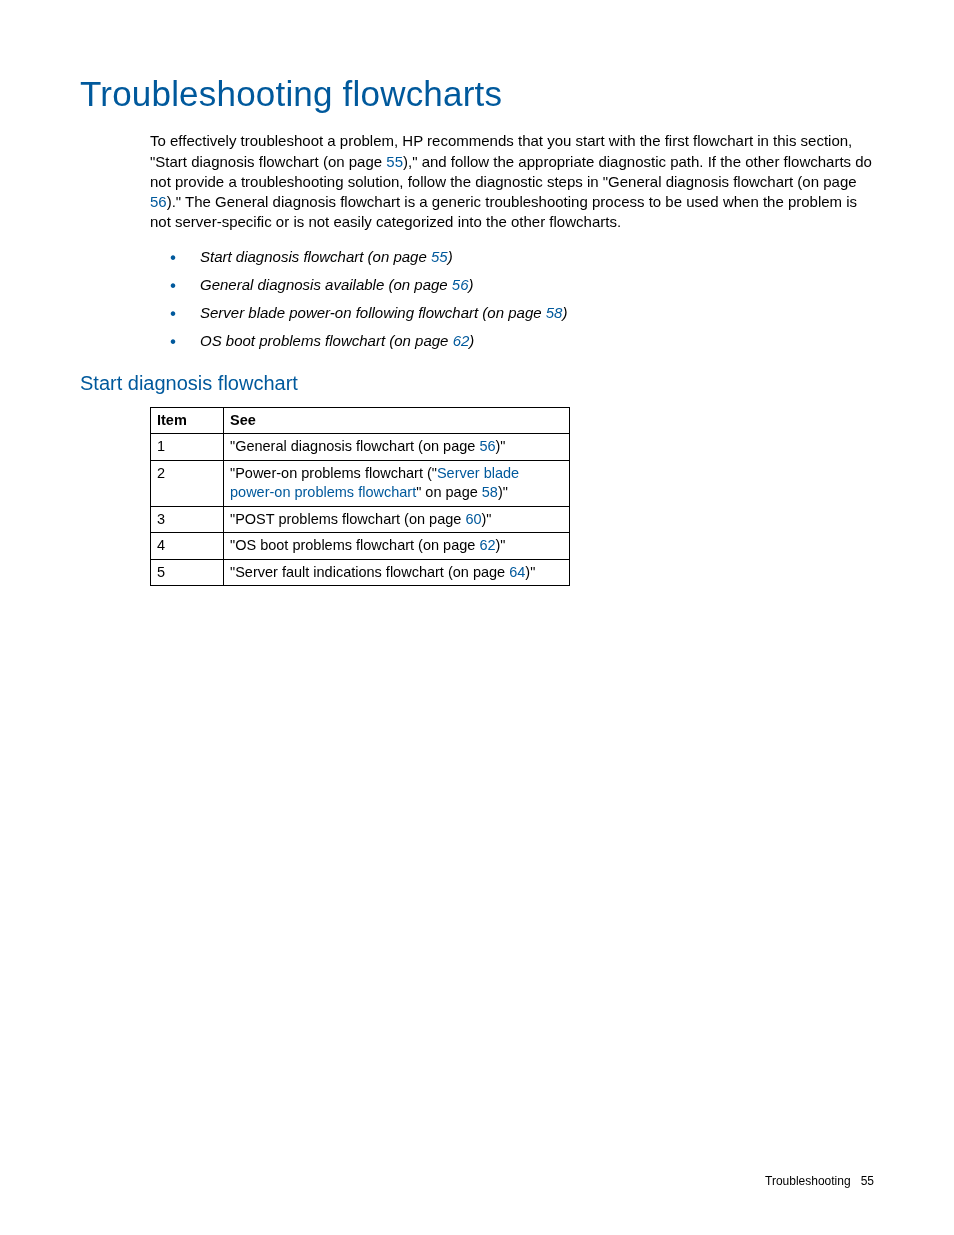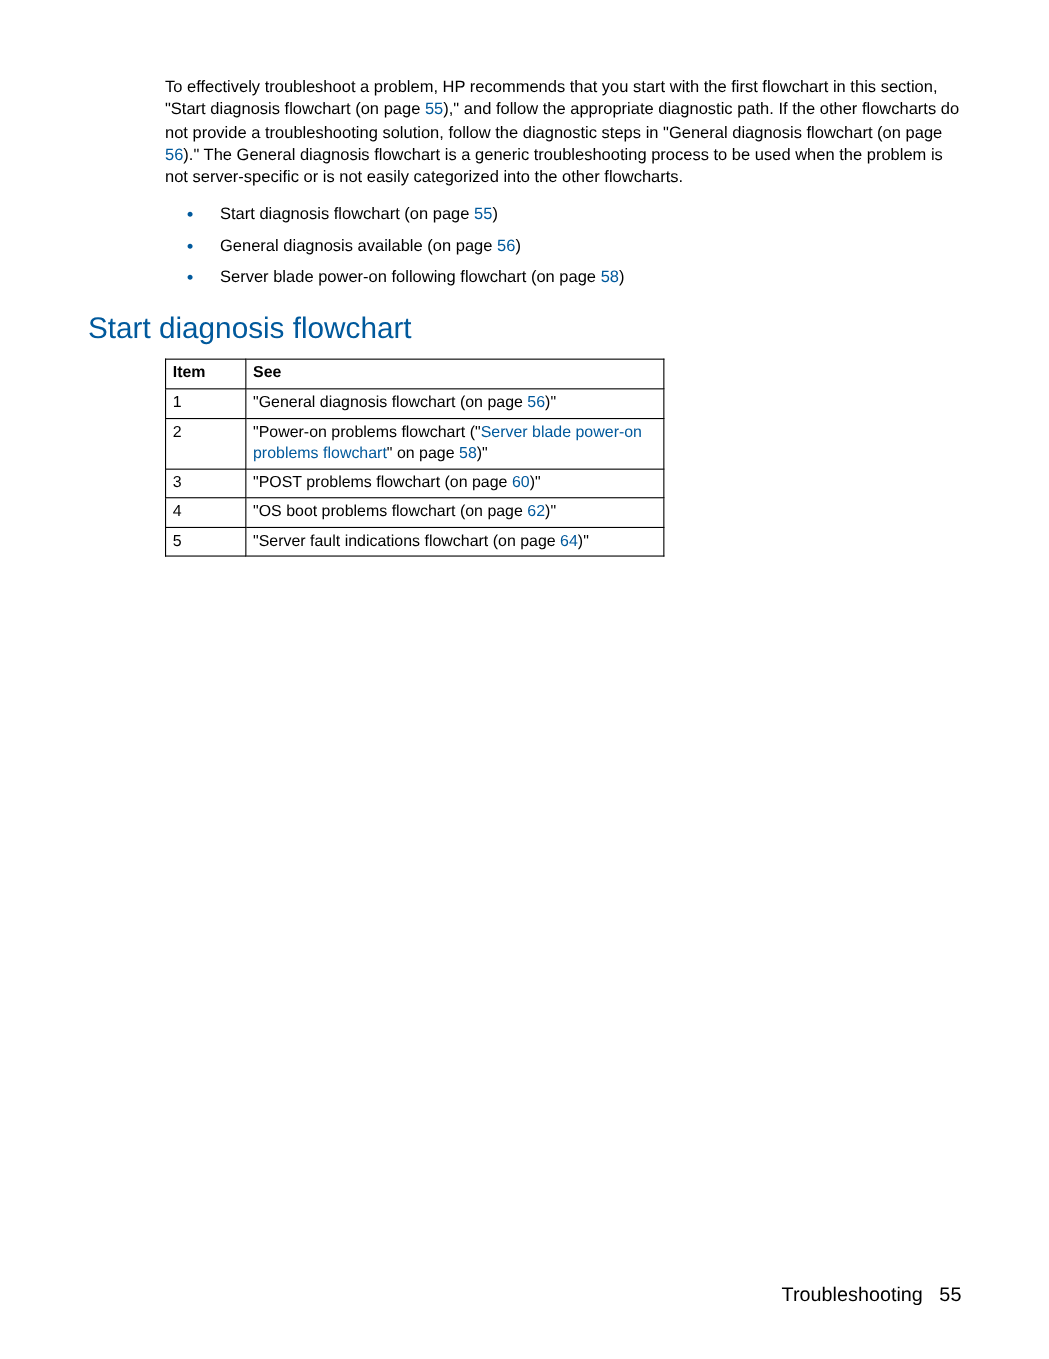--- a/index.html
+++ b/index.html
@@ -19,89 +19,92 @@
   }
   h1 {
     font-weight: 300;
     font-size: 35px;
     color: #00599c;
     margin: 0 0 14px 0;
     letter-spacing: 0.2px;
   }
   h2 {
     font-weight: 300;
-    font-size: 27px;
+    font-size: 20px;
     color: #00599c;
     margin: 18px 0 10px 0;
   }
   p {
     margin: 0 0 14px 16px;
   }
   .intro, .body-text {
     margin-left: 70px;
   }
   ul.bullets {
     margin: 4px 0 14px 90px;
     padding: 0;
     list-style: none;
   }
   ul.bullets li {
     position: relative;
     padding-left: 30px;
     margin-bottom: 8px;
+    font-style: italic;
   }
   ul.bullets li:before {
     content: "•";
     position: absolute;
     left: 0;
     top: 0;
     color: #00599c;
     font-size: 16px;
     font-weight: bold;
   }
   a.link {
     color: #00599c;
     text-decoration: none;
   }
   table.flow {
     border-collapse: collapse;
     margin-left: 70px;
-    width: 454px;
+    width: 420px;
   }
   table.flow th, table.flow td {
     border: 1px solid #000;
     text-align: left;
     vertical-align: top;
     padding: 3px 6px;
     font-size: 14.5px;
   }
   table.flow th {
     font-weight: bold;
   }
   .footer {
     position: absolute;
     bottom: 46px;
     right: 80px;
-    font-size: 18px;
+    font-size: 12px;
   }
 </style>
 </head>
 <body>
 
 <div class="page">
+  <h1>Troubleshooting flowcharts</h1>
 
   <p class="intro">
     <span>To effectively troubleshoot a problem, HP recommends that you start with the first flowchart in this section, "Start diagnosis flowchart (on page </span><a class="link">55</a><span>)," and follow the appropriate diagnostic path. If the other flowcharts do not provide a troubleshooting solution, follow the diagnostic steps in "General diagnosis flowchart (on page </span><a class="link">56</a><span>)." The General diagnosis flowchart is a generic troubleshooting process to be used when the problem is not server-specific or is not easily categorized into the other flowcharts.</span>
   </p>
 
 
   <ul class="bullets">
     <li><span>Start diagnosis flowchart (on page </span><a class="link">55</a><span>)</span></li>
     <li><span>General diagnosis available (on page </span><a class="link">56</a><span>)</span></li>
     <li><span>Server blade power-on following flowchart (on page </span><a class="link">58</a><span>)</span></li>
+    <li><span>OS boot problems flowchart (on page </span><a class="link">62</a><span>)</span></li>
   </ul>
 
   <h2>Start diagnosis flowchart</h2>
 
 
   <table class="flow">
     <tbody>
         <tr>
       <th style="width:60px">Item</th>
       <th>See</th>

